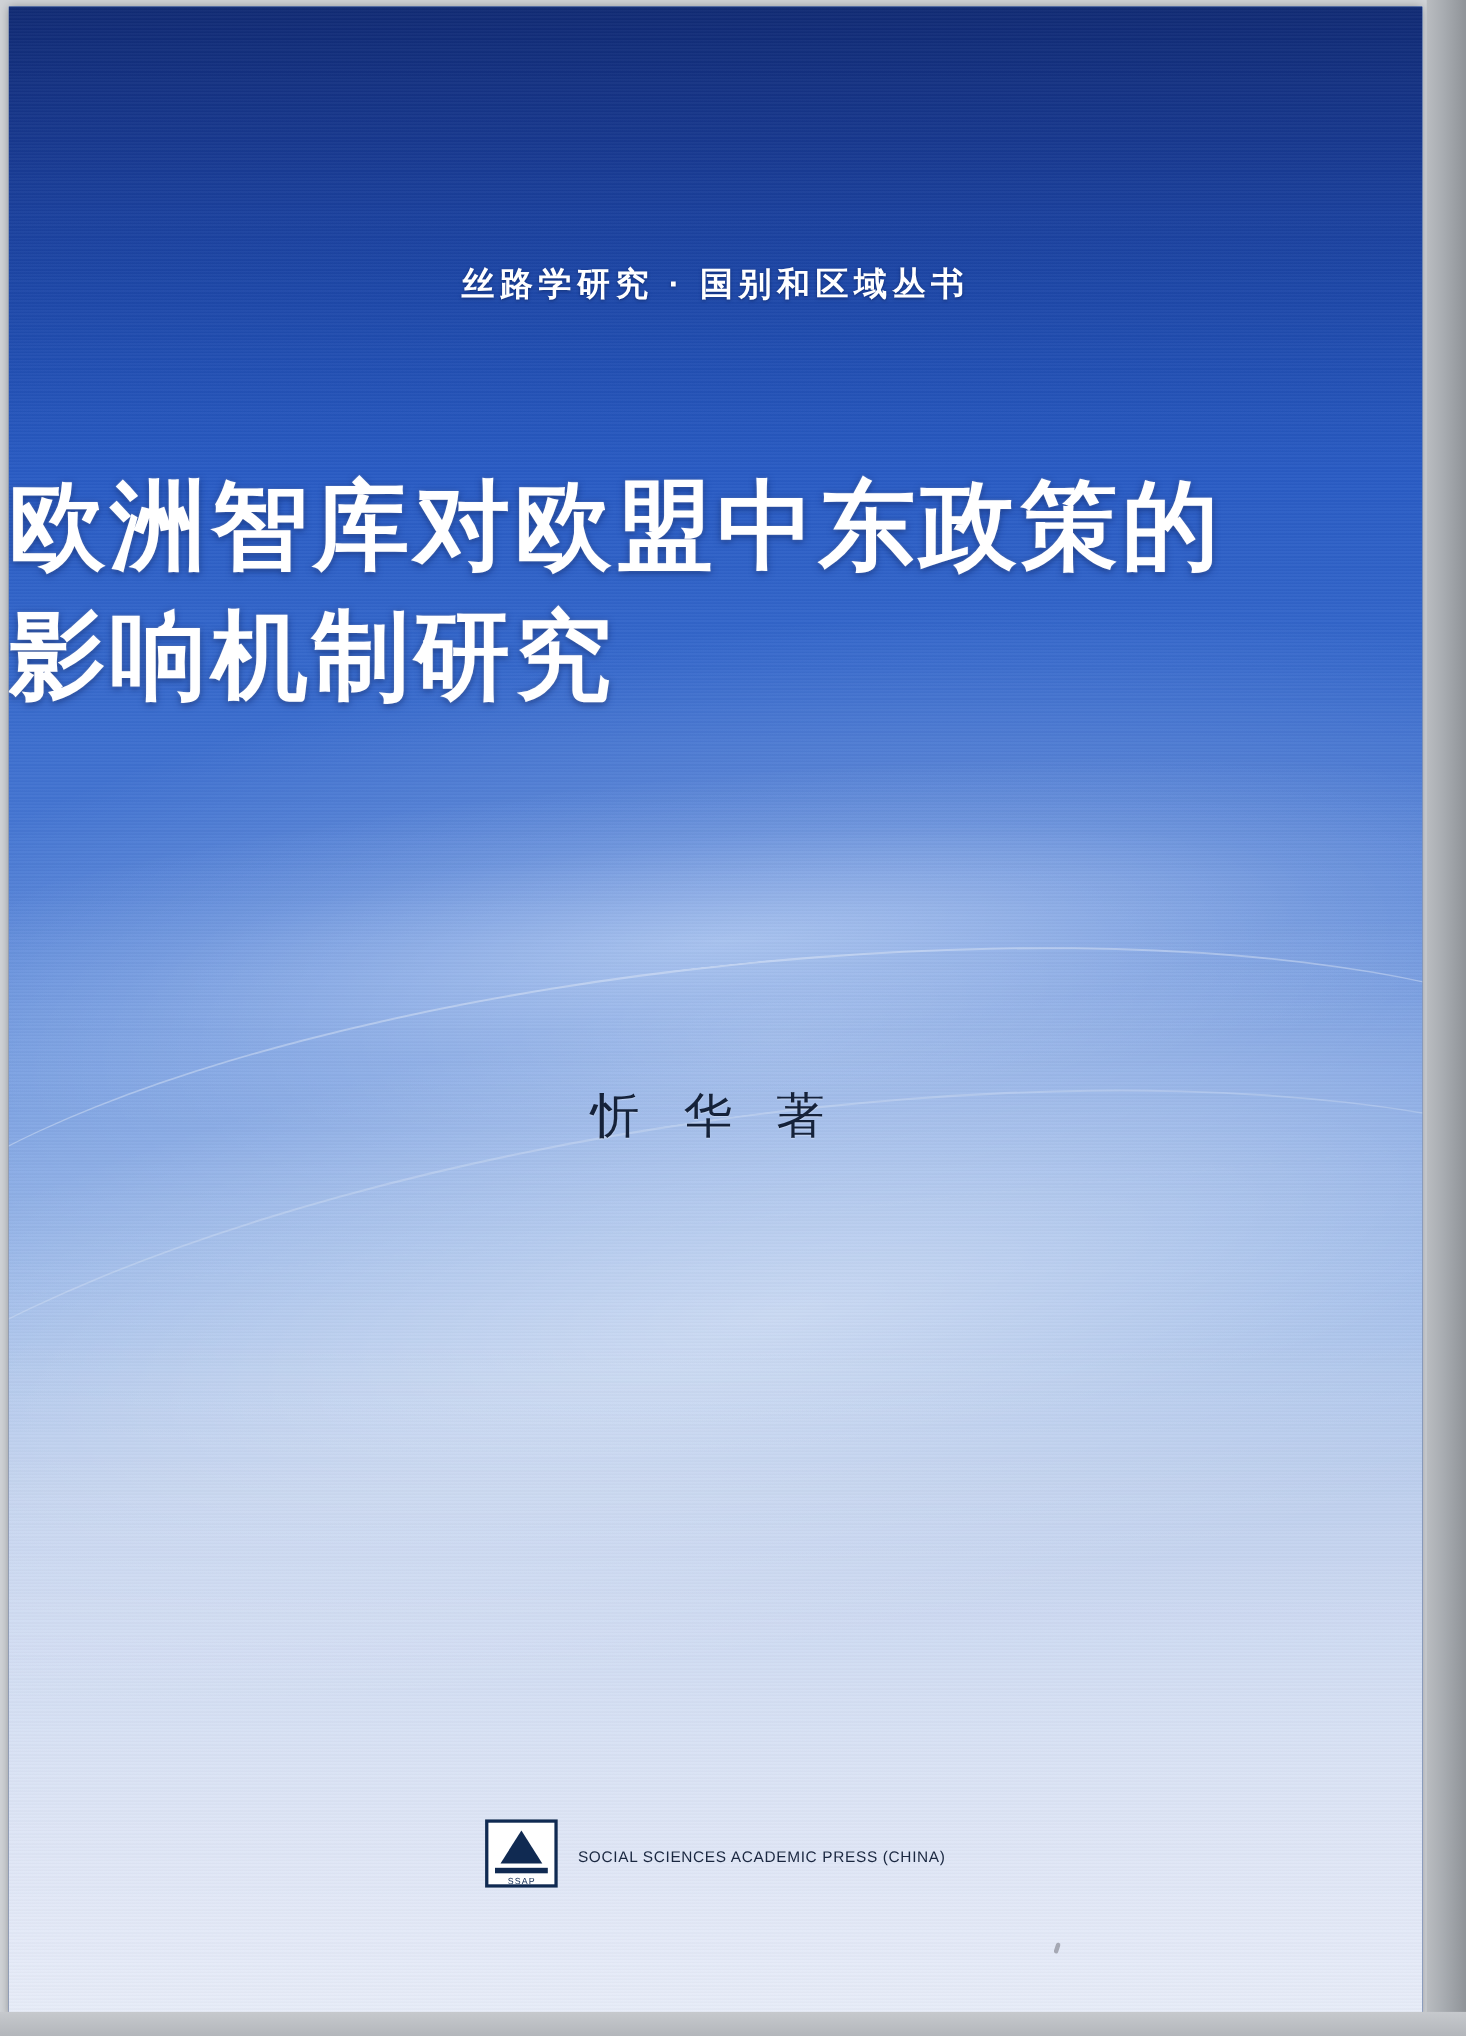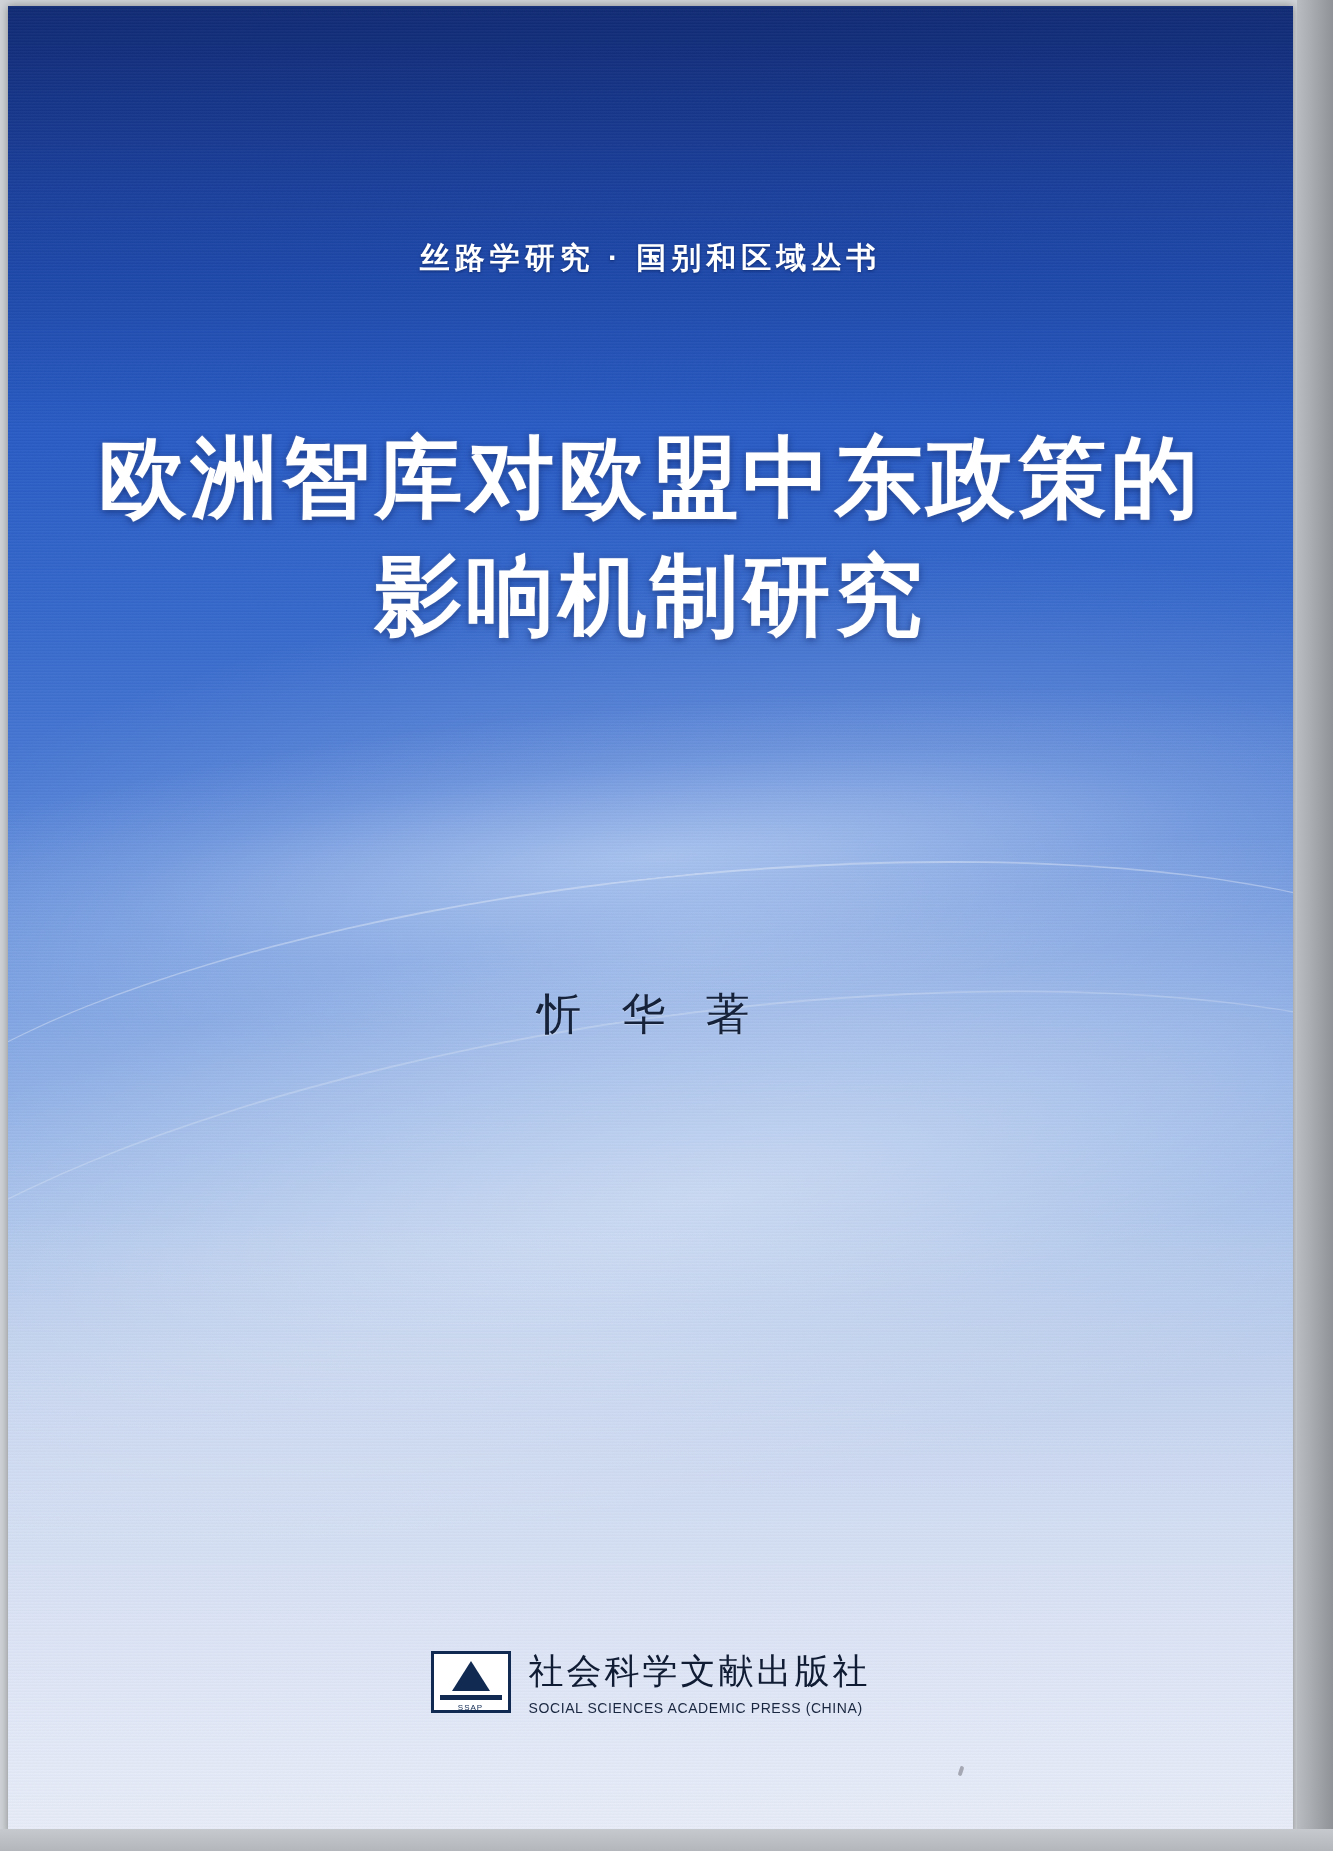--- a/index.html
+++ b/index.html
@@ -166,21 +166,21 @@
     font-weight: bold;
     font-size: 30px;
     letter-spacing: 5px;
     color: #ffffff;
     text-shadow: 0 1px 3px rgba(0,20,70,0.55);
     white-space: nowrap;
   }
 
   .title-block {
     margin-top: 140px;
-    text-align: center;
+    text-align: left;
     width: 100%;
   }
   .title-line {
     font-family: "Liberation Sans", sans-serif;
     font-weight: bold;
     font-size: 88px;
     line-height: 118px;
     letter-spacing: 4px;
     color: #ffffff;
     text-shadow: 0 2px 7px rgba(5,25,85,0.55), 0 0 2px rgba(255,255,255,0.35);
@@ -217,21 +217,21 @@
     position: absolute;
     left: 0;
     right: 0;
     bottom: 118px;
     display: flex;
     justify-content: center;
     align-items: center;
     gap: 18px;
   }
   .pub-mark {
-    width: 80px;
+    width: 66px;
     height: 62px;
     position: relative;
     flex: 0 0 auto;
   }
   .pub-mark .frame {
     position: absolute;
     inset: 0;
     border: 3px solid #102a52;
     background: #ffffff;
   }
@@ -330,21 +330,20 @@
     </div>
 
     <div class="publisher">
       <div class="pub-mark">
         <div class="frame"></div>
         <div class="tri"></div>
         <div class="bar"></div>
         <div class="ssap">SSAP</div>
       </div>
       <div class="pub-text">
-        <div class="pub-cn">社会科学文献出版社</div>
         <div class="pub-en">SOCIAL SCIENCES ACADEMIC PRESS (CHINA)</div>
       </div>
     </div>
 
     <div class="speck"></div>
 
   </div>
 
   <div class="scan-edge-right"></div>
   <div class="scan-edge-bottom"></div>

